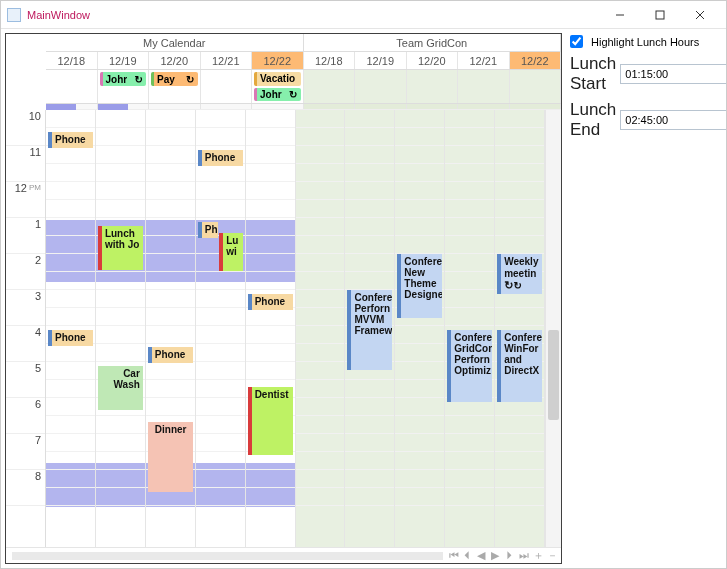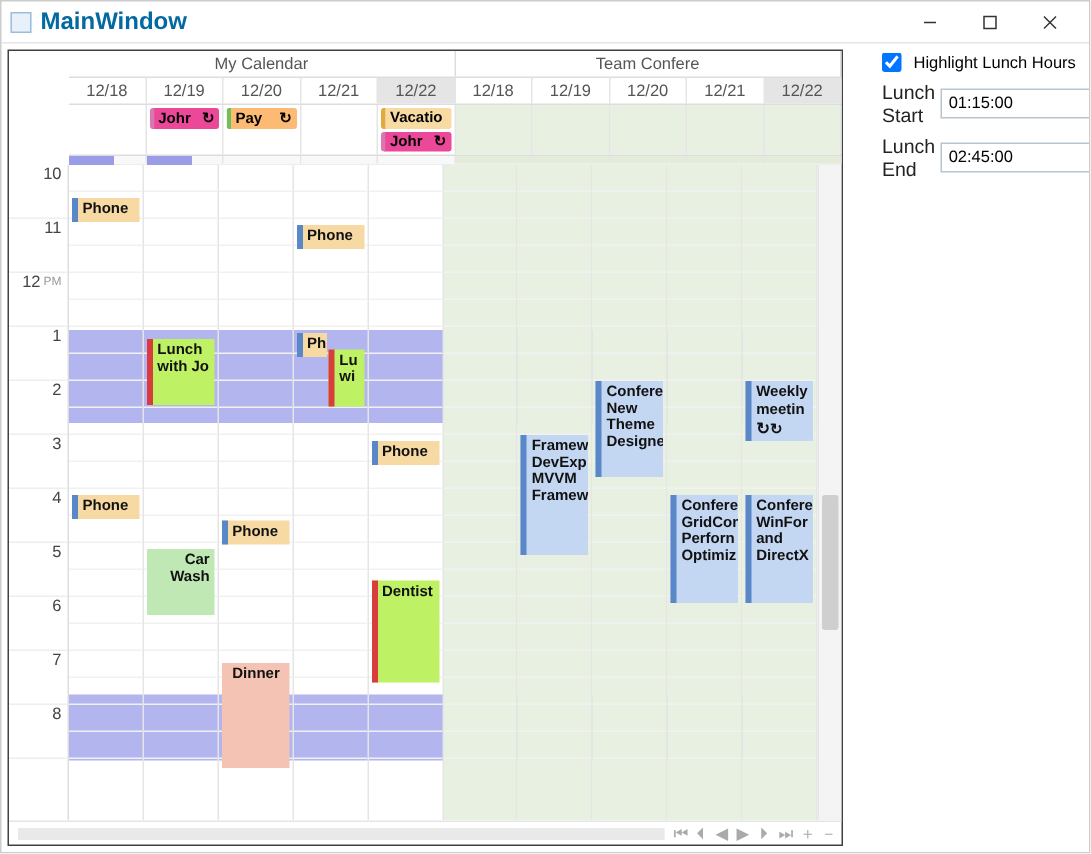--- a/index.html
+++ b/index.html
@@ -1,34 +1,34 @@
 <!DOCTYPE html>
 <html><head>
 <meta charset="utf-8">
 <style>
   * { box-sizing: border-box; font-family: "Segoe UI", Arial, sans-serif; font-size: 11px; }
   body { margin: 0; background: #fff; }
   .window { width: 727px; height: 569px; border: 1px solid #ccc; display: flex; flex-direction: column; }
   .titlebar { height: 28px; display: flex; align-items: center; padding: 0 6px; border-bottom: 1px solid #e5e5e5; }
   .titlebar .icon { width: 14px; height: 14px; border: 1px solid #9cbde0; background: #e8f1fa; margin-right: 6px; }
-  .titlebar .title { flex: 1; font-size: 16px; color: #0369a1; font-weight: bold; }
+  .titlebar .title { flex: 1; font-size: 11px; color: #be185d; }
   .win-btn { width: 40px; height: 22px; display: flex; align-items: center; justify-content: center; color: #333; }
   .win-btn svg { width: 10px; height: 10px; }
   .content { flex: 1; display: flex; overflow: hidden; }
   .calendar { flex: 1; display: flex; flex-direction: column; border: 1px solid #404040; margin: 4px 2px 4px 4px; position: relative; }
   .grouphdr { display: flex; height: 18px; border-bottom: 1px solid #ddd; margin-left: 40px; }
   .grouphdr .grp { flex: 1; text-align: center; line-height: 18px; color: #555; border-right: 1px solid #ddd; }
   .dayhdr { display: flex; height: 18px; border-bottom: 1px solid #ddd; margin-left: 40px; }
   .dayhdr .day { flex: 1; text-align: center; line-height: 18px; color: #555; border-right: 1px solid #e5e5e5; }
-  .dayhdr .day.today { background: #e5e5e5; }
+  .dayhdr .day.today { background: #fdba74; }
   .allday { display: flex; height: 34px; border-bottom: 1px solid #ddd; margin-left: 40px; }
   .allday .col { flex: 1; border-right: 1px solid #e5e5e5; padding: 2px; display:flex; flex-direction:column; gap:2px; overflow:hidden;}
   .allday .col.team { background: #e8f0e1; }
   .chip { height: 14px; padding: 0 3px; border-radius: 2px; font-size: 10px; font-weight: bold; display:flex; align-items:center; gap:2px; white-space: nowrap; overflow:hidden;}
-  .chip.pink { background: #ec4899; border-left: 3px solid #d977b4; }
+  .chip.pink { background: #86efac; border-left: 3px solid #d977b4; }
   .chip.green { background: #fdba74; border-left: 3px solid #6ec05a; }
   .chip.orange { background: #f7dba3; border-left: 3px solid #e3a83e; }
   .recur::after { content: "↻"; font-size: 10px; margin-left: auto; }
   .grid-wrap { flex: 1; display: flex; overflow: hidden; position: relative; }
   .timecol { width: 40px; border-right: 1px solid #ddd; }
   .timecol .hr { height: 36px; text-align: right; padding-right: 4px; font-size: 11px; color: #444; border-bottom: 1px solid #eee; display:flex; align-items:flex-start; justify-content:flex-end; gap:2px;}
   .timecol .hr span.ampm { font-size: 8px; color: #999; margin-top:1px;}
   .days { flex: 1; display: flex; position: relative; overflow:hidden;}
   .days .col { flex: 1; border-right: 1px solid #e5e5e5; position: relative; }
   .days .col.team { background: #e8f0e1; }
@@ -41,22 +41,22 @@
   .appt.salmon { background: #f5c3b4; border-left-color: #f5c3b4; }
   .lunch-overlay { position: absolute; left: 0; right: 0; background: #9a9ce8; opacity: .75; pointer-events: none; }
   .last-overlay { position: absolute; left: 0; right: 0; background: #9a9ce8; opacity: .75; pointer-events: none; }
   .scrollbar-v { width: 16px; background: #f4f4f4; border-left: 1px solid #e5e5e5; position:relative;}
   .scrollbar-v .thumb { position:absolute; left:2px; right:2px; top:220px; height:90px; background:#cfcfcf; border-radius:2px;}
   .bottombar { height: 16px; border-top: 1px solid #e5e5e5; display:flex; align-items:center; justify-content:flex-end; gap:6px; padding:0 6px; color:#aaa; font-size:9px;}
   .bottombar .scroll-h { flex:1; height:8px; background:#f4f4f4; position:relative;}
   .bottombar .scroll-h .thumb { position:absolute; left:0; top:0; bottom:0; width:100%; background:#e9e9e9;}
   .bottombar .mini { width:8px; text-align:center; cursor:default;}
   .side { width: 162px; padding: 6px 6px 0 6px; }
-  .side .row { display: flex; align-items: center; margin-bottom: 6px; gap:4px;margin-left:18px;}
-  .side label.lab { width: 58px; font-size: 13px; color: #222; }
+  .side .row { display: flex; align-items: center; margin-bottom: 6px; gap:4px;}
+  .side label.lab { width: 58px; font-size: 17px; color: #222; }
   .side input[type=text] { flex: 1; border: 1px solid #b8c4d0; padding: 2px 4px; font-size: 11px; height:20px; }
   .side input[type=checkbox] { margin: 0 4px 0 0; }
   .toprow-gap { height: 6px; border-bottom: 1px solid #eee; margin-left:40px; display:flex;}
   .toprow-gap .col { flex:1; border-right:1px solid #e5e5e5; background:#f8f8f8;}
   .toprow-gap .col.team { background:#e3ecd9;}
   .purplebits { position:absolute; height:6px; background:#9a9ce8; left:0; right:40%; }
 </style>
 </head>
 <body>
 
@@ -78,21 +78,21 @@
         <svg viewBox="0 0 10 10">
           <line x1="1" y1="1" x2="9" y2="9" stroke="#333" stroke-width="1"></line>
           <line x1="9" y1="1" x2="1" y2="9" stroke="#333" stroke-width="1"></line>
         </svg>
       </div>
   </div>
   <div class="content">
     <div class="calendar">
       <div class="grouphdr">
         <div class="grp">My Calendar</div>
-        <div class="grp">Team Confere</div>
+        <div class="grp">Team GridCon</div>
       </div>
       <div class="dayhdr" id="dayhdr">
           <div class="day">12/18</div>
           <div class="day">12/19</div>
           <div class="day">12/20</div>
           <div class="day">12/21</div>
           <div class="day today">12/22</div>
           <div class="day">12/18</div>
           <div class="day">12/19</div>
           <div class="day">12/20</div>
@@ -220,21 +220,21 @@
               <div class="slot"></div>
               <div class="slot"></div>
               <div class="slot"></div>
               <div class="slot"></div>
               <div class="slot"></div>
               <div class="slot"></div>
               <div class="slot"></div>
               <div class="slot"></div>
               <div class="slot"></div>
               <div class="appt orange" style="top: 237px; height: 16px;">Phone</div>
-              <div class="appt salmon" style="top: 332px; height: 70px;">Dinner</div>
+              <div class="appt salmon" style="top: 312px; height: 70px;">Dinner</div>
             </div>
             <div class="col">
               <div class="slot"></div>
               <div class="slot"></div>
               <div class="slot"></div>
               <div class="slot"></div>
               <div class="slot"></div>
               <div class="slot"></div>
               <div class="slot"></div>
               <div class="slot"></div>
@@ -322,21 +322,21 @@
               <div class="slot"></div>
               <div class="slot"></div>
               <div class="slot"></div>
               <div class="slot"></div>
               <div class="slot"></div>
               <div class="slot"></div>
               <div class="slot"></div>
               <div class="slot"></div>
               <div class="slot"></div>
               <div class="slot"></div>
-              <div class="appt blue" style="top: 180px; height: 80px;">Framew DevExp MVVM Framew</div>
+              <div class="appt blue" style="top: 180px; height: 80px;">Confere Perforn MVVM Framew</div>
             </div>
             <div class="col team">
               <div class="slot"></div>
               <div class="slot"></div>
               <div class="slot"></div>
               <div class="slot"></div>
               <div class="slot"></div>
               <div class="slot"></div>
               <div class="slot"></div>
               <div class="slot"></div>

